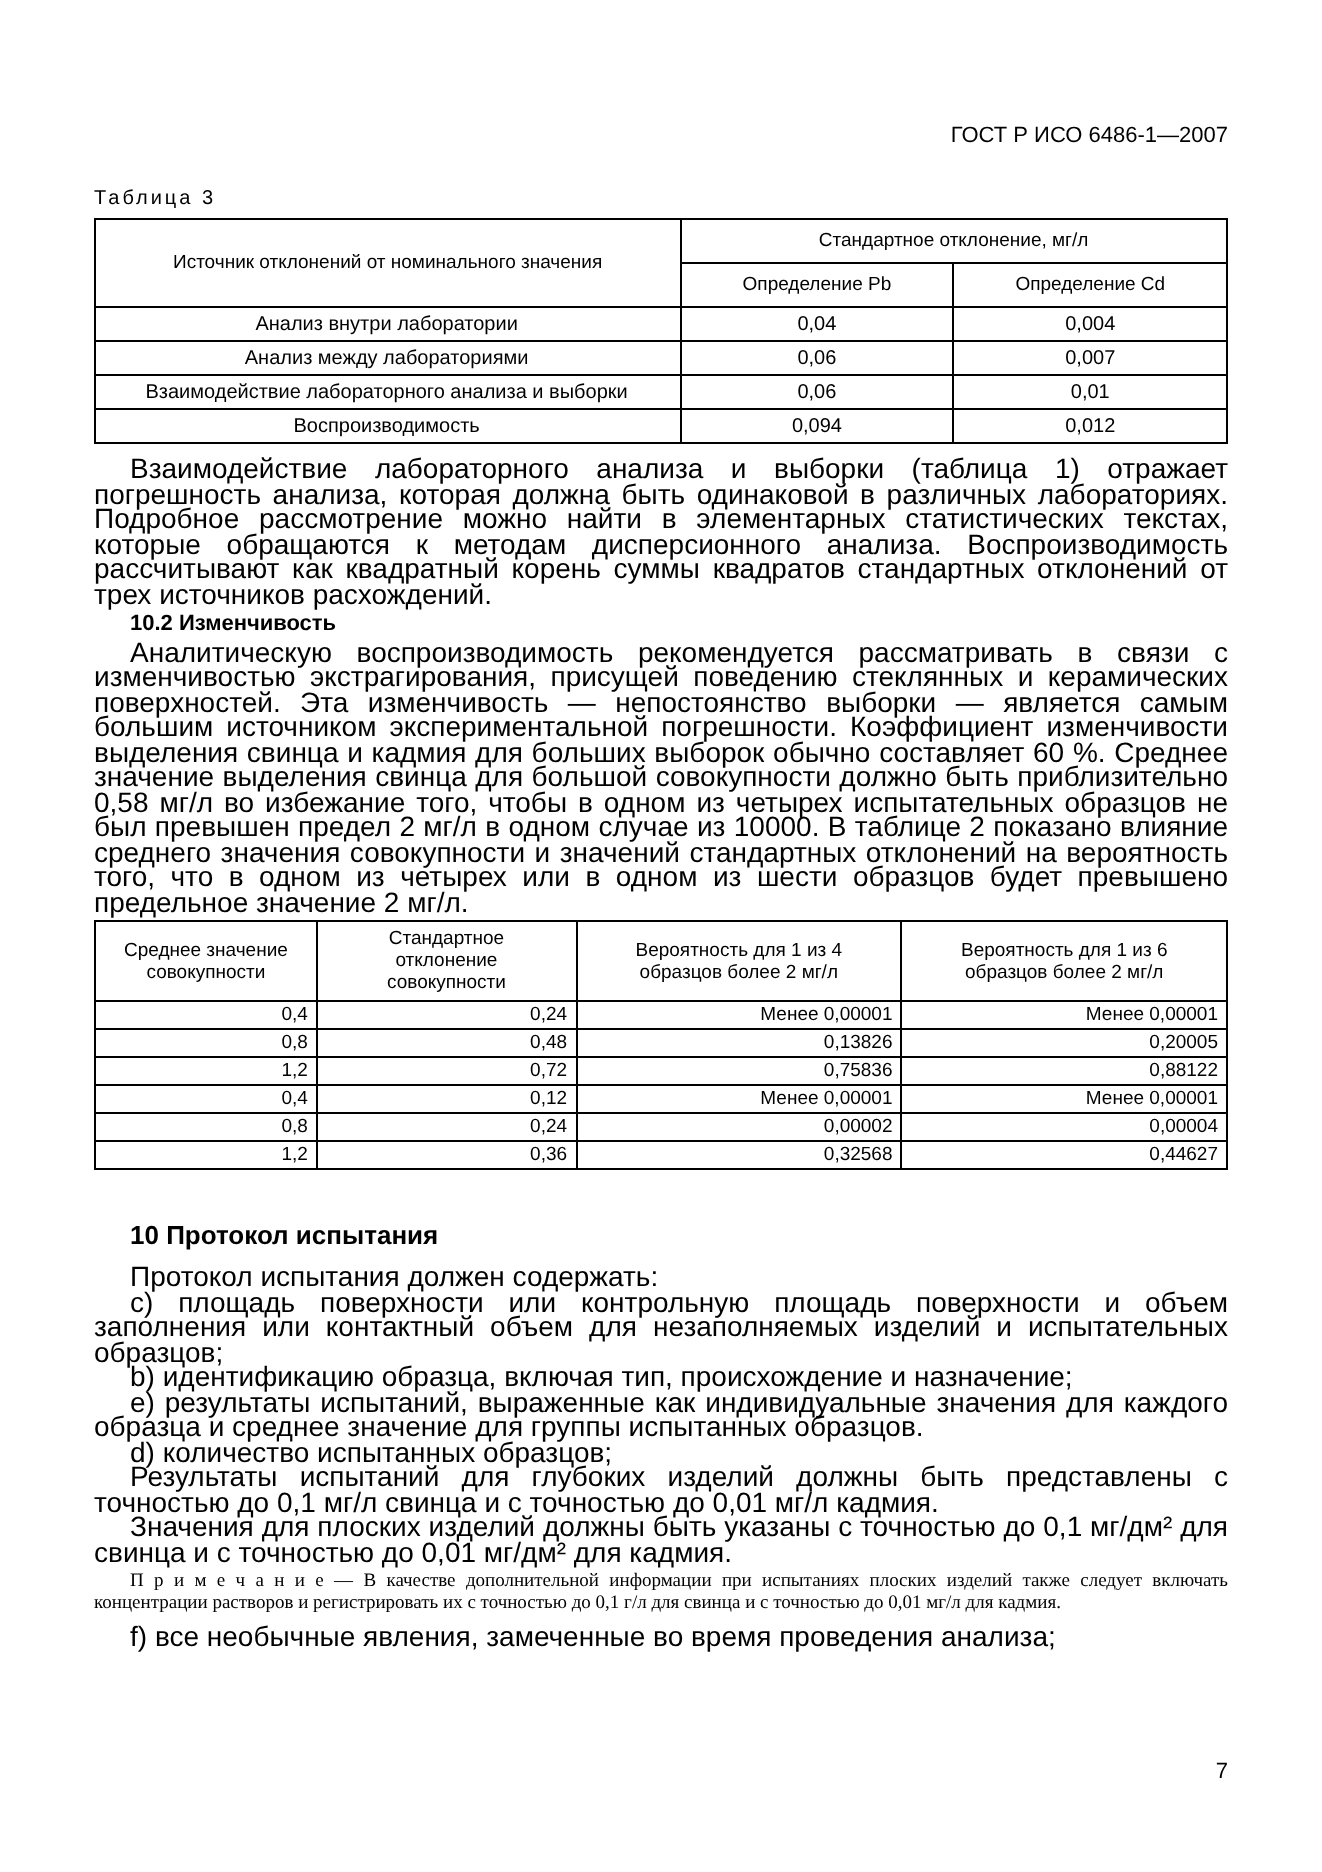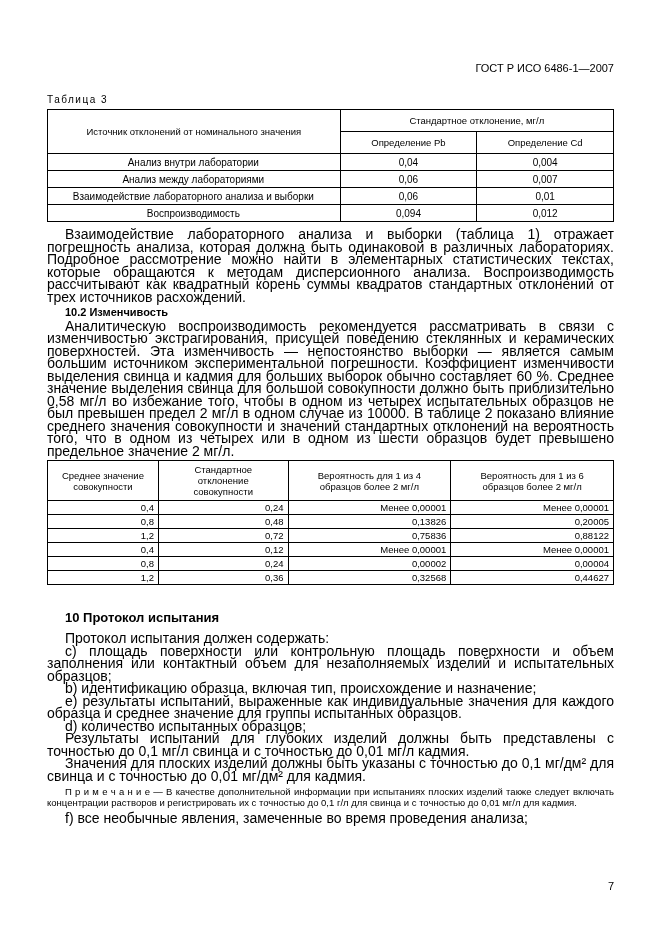--- a/index.html
+++ b/index.html
@@ -81,20 +81,21 @@
     text-indent: 18px;
     margin-top: 26px;
     margin-bottom: 7px;
   }
   p.note {
     font-size: 9.5px;
     line-height: 11px;
     text-align: justify;
     text-indent: 18px;
     margin: 4px 0 4px 0;
+    font-family: Liberation Serif, serif;
   }
   .page-num {
     position: absolute;
     right: 47px;
     bottom: 44px;
     font-size: 11px;
   }
   col.c1-src { width: 51.7%; }
   col.c1-val { width: 24.15%; }
   col.c2-a { width: 19.6%; }

